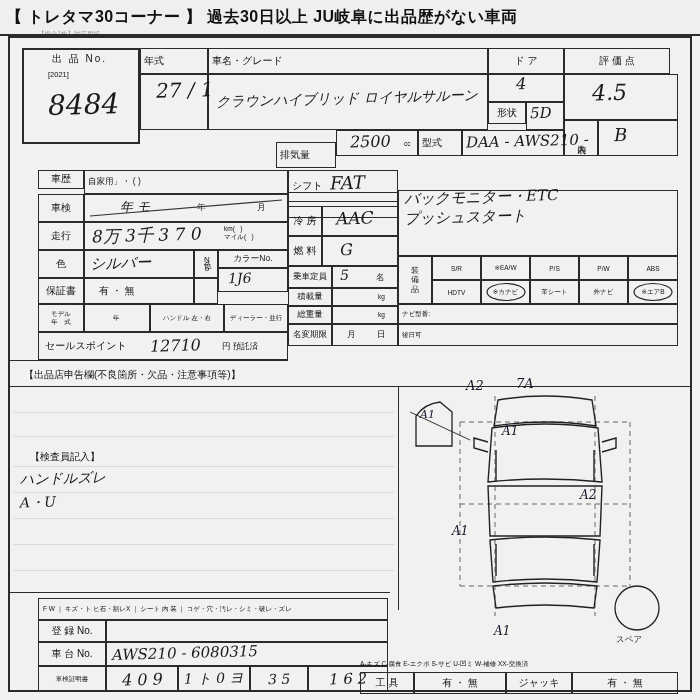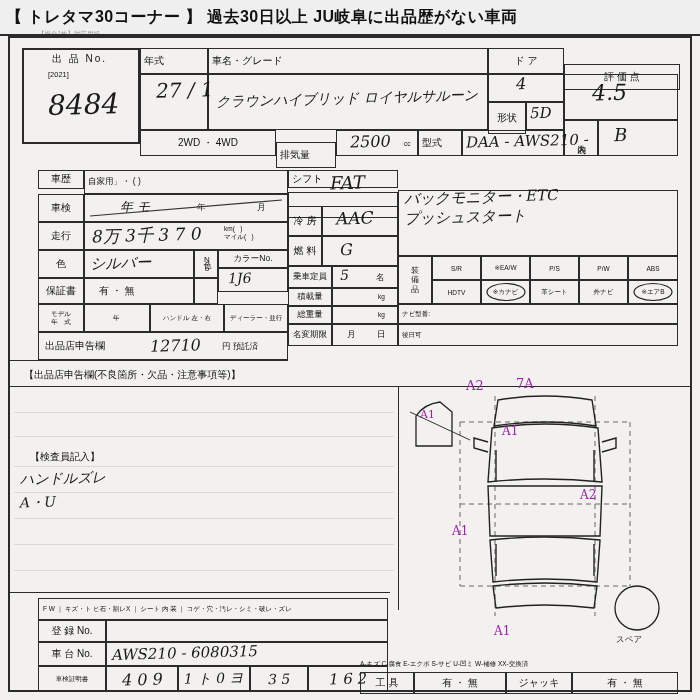--- a/index.html
+++ b/index.html
@@ -24,21 +24,22 @@
   
   .hw{
     font-family:"DejaVu Serif","Liberation Serif",serif;
     color:#1a1a1a;
     font-style:italic;
     transform:rotate(-1.5deg);
     white-space:nowrap;
   }
   .hw2{
     font-family:"DejaVu Serif","Liberation Serif",serif;
-    color:#a21caf;
+    color:#0f172a;
+    font-style:italic;
     white-space:nowrap;
   }
   .hdr{
     position:absolute;left:0;top:0;width:700px;height:34px;
     background:#efefef;
     display:flex;align-items:center;
     font-weight:bold;font-size:16px;letter-spacing:0.5px;
   }
   .topline{position:absolute;left:0;top:34px;width:700px;height:0;border-top:2px solid #2b2b2b;}
   .faint{color:#9a9a9a;}
@@ -71,40 +72,37 @@
 
   <div class="cell lbl pad" style="left:140px;top:48px;width:68px;height:26px;">
       <span>年式</span>
     </div>
   <div class="cell lbl cellc" style="left:488px;top:48px;width:76px;height:26px;">
       <span>ド ア</span>
     </div>
   <div class="cell lbl pad" style="left:208px;top:48px;width:280px;height:26px;">
       <span>車名・グレード</span>
     </div>
-  <div class="cell lbl cellc" style="left:564px;top:64px;width:116px;height:26px;">
+  <div class="cell lbl cellc" style="left:564px;top:48px;width:106px;height:26px;">
       <span>評 価 点</span>
     </div>
 
   <div class="cell" style="left:140px;top:74px;width:68px;height:56px;"></div>
   <div class="cell" style="left:208px;top:74px;width:280px;height:56px;"></div>
   <div class="cell" style="left:488px;top:74px;width:76px;height:28px;"></div>
-  <div class="cell lbl" style="left:488px;top:102px;width:38px;height:32px;justify-content:center;">
+  <div class="cell lbl" style="left:488px;top:102px;width:38px;height:22px;justify-content:center;">
       <span>形状</span>
     </div>
   <div class="cell" style="left:526px;top:102px;width:38px;height:28px;"></div>
   <div class="cell" style="left:564px;top:74px;width:114px;height:46px;"></div>
   <div class="cell lbl" style="left:564px;top:120px;width:34px;height:36px;justify-content:center;">
       <span class="rot" style="font-size:9px">内装</span>
     </div>
   <div class="cell" style="left:598px;top:120px;width:80px;height:36px;"></div>
 
-  <div class="cell lbl cellc" style="left:140px;top:130px;width:136px;height:26px;">
-      <span>2WD ・ 4WD</span>
-    </div>
   <div class="cell lbl pad" style="left:276px;top:130px;width:60px;height:26px;margin-top:12px;">
       <span>排気量</span>
     </div>
   <div class="cell" style="left:336px;top:130px;width:82px;height:26px;"></div>
   <div class="abs tiny" style="left:404px;top:140px;">cc</div>
   <div class="cell lbl pad" style="left:418px;top:130px;width:44px;height:26px;">
       <span>型式</span>
     </div>
   <div class="cell" style="left:462px;top:130px;width:102px;height:26px;"></div>
 
@@ -174,28 +172,28 @@
       <span>年</span>
     </div>
   <div class="cell tiny cellc" style="left:150px;top:304px;width:74px;height:28px;">
       <span>ハンドル 左・右</span>
     </div>
   <div class="cell tiny cellc" style="left:224px;top:304px;width:64px;height:28px;">
       <span>ディーラー・並行</span>
     </div>
 
   <div class="cell lbl" style="left:38px;top:332px;width:250px;height:28px;padding-left:6px;">
-      <span>出品店申告欄</span>
+      <span>セールスポイント</span>
     </div>
   <div class="abs hw" style="left:150px;top:336px;font-size:16px;">12710</div>
   <div class="abs sm" style="left:222px;top:341px;">円  預託済</div>
 
   <div class="abs lbl" style="left:24px;top:370px;">【出品店申告欄(不良箇所・欠品・注意事項等)】</div>
 
-  <div class="cell lbl pad" style="left:288px;top:170px;width:110px;height:18px;">
+  <div class="cell lbl pad" style="left:288px;top:170px;width:110px;height:32px;">
       <span>シフト</span>
     </div>
   <div class="cell" style="left:288px;top:192px;width:110px;height:26px;"></div>
   <div class="abs hw" style="left:330px;top:172px;font-size:18px;">FAT</div>
 
   <div class="cell lbl cellc" style="left:288px;top:206px;width:34px;height:30px;">
       <span>冷 房</span>
     </div>
   <div class="cell" style="left:322px;top:206px;width:76px;height:30px;"></div>
   <div class="abs hw" style="left:336px;top:208px;font-size:17px;">AAC</div>

